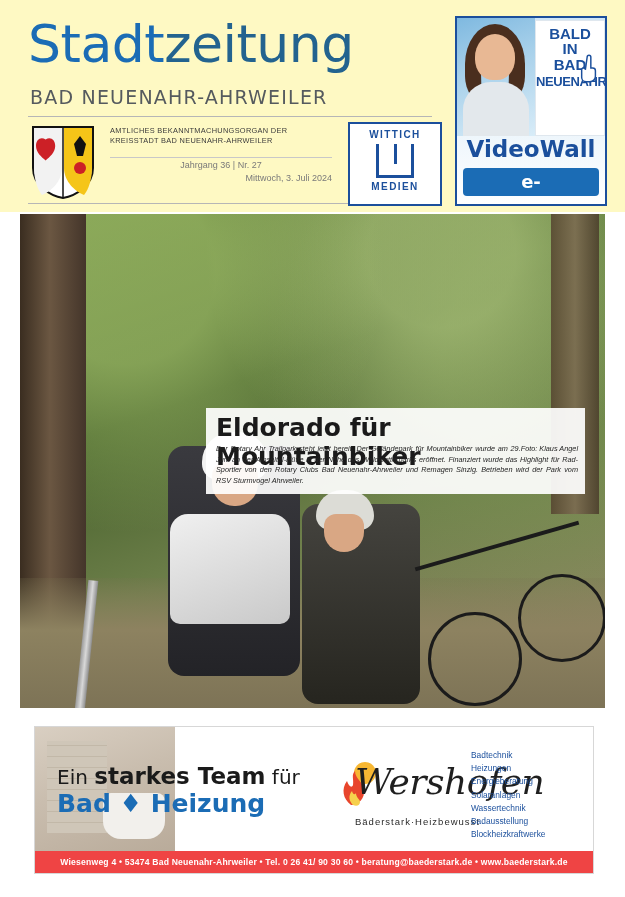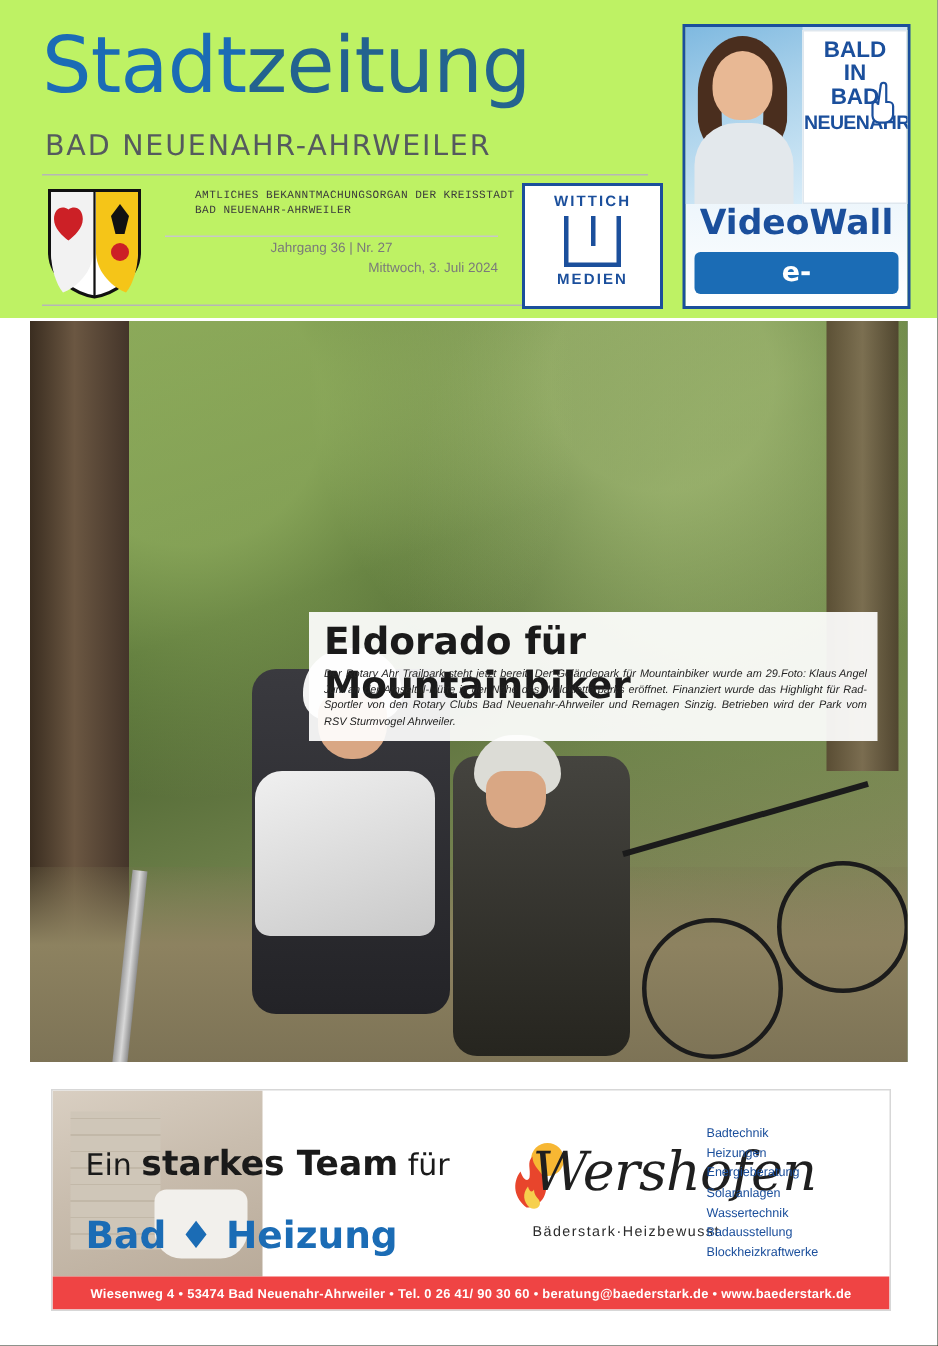--- a/index.html
+++ b/index.html
@@ -17,21 +17,21 @@
     background: #ffffff;
     overflow: hidden;
   }
 
   
   .masthead {
     position: absolute;
     left: 0; top: 0;
     width: 625px;
     height: 212px;
-    background: #bef264;
+    background: #fef9c3;
   }
   .title {
     position: absolute;
     left: 28px; top: 14px;
     font-size: 52px;
     letter-spacing: -0.5px;
     color: #1b6cb5;
     font-weight: 400;
     font-family: "DejaVu Sans", sans-serif;
   }
@@ -61,22 +61,21 @@
 
   
   .organ {
     position: absolute;
     left: 110px; top: 126px;
     width: 222px;
     font-size: 7.4px;
     line-height: 10px;
     letter-spacing: 0.3px;
     color: #3b3b3b;
-    font-family: Liberation Mono, monospace;
-    margin-left: 20px;
+    font-family: Liberation Sans, sans-serif;
   }
   .issue-line {
     position: absolute;
     left: 110px; top: 160px;
     width: 222px;
     text-align: center;
     font-size: 9px;
     color: #7a7a7a;
   }
   .issue-date {
@@ -349,21 +348,21 @@
     left: 22px; top: 36px;
     width: 300px;
   }
   .ad-l1 {
     font-size: 20px;
     color: #1a1a1a;
     font-family: "DejaVu Sans", sans-serif;
   }
   .ad-l1 b { font-size: 23px; }
   .ad-l2 {
-    margin-top: 20px;
+    margin-top: 0;
     font-size: 25px;
     font-weight: bold;
     color: #1b6cb5;
     font-family: "DejaVu Sans", sans-serif;
   }
   .ad-logo {
     position: absolute;
     left: 320px; top: 34px;
     width: 180px;
   }

